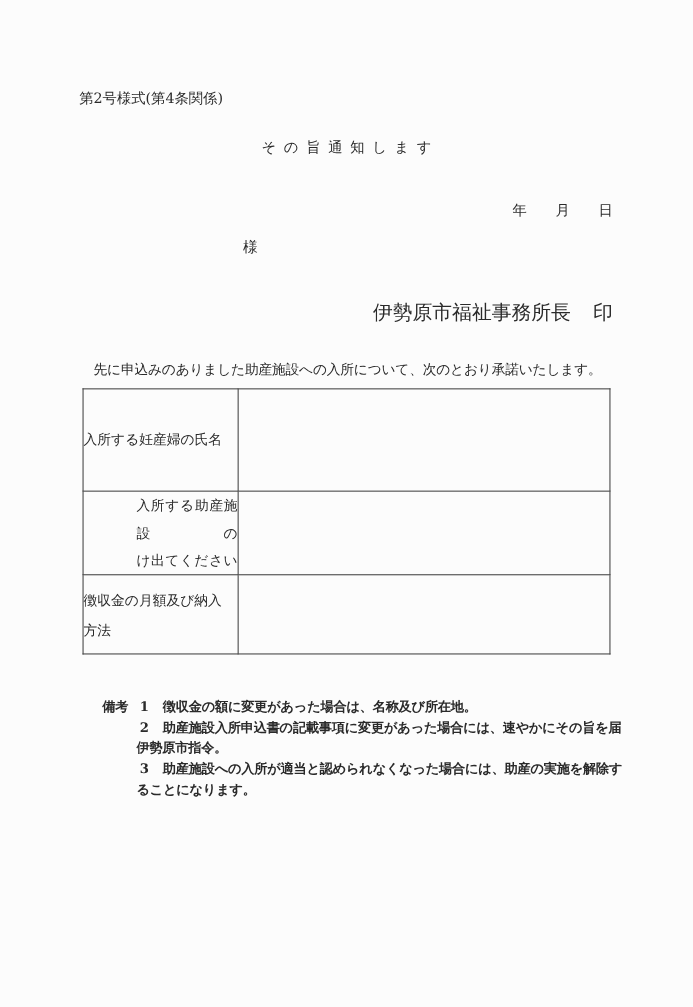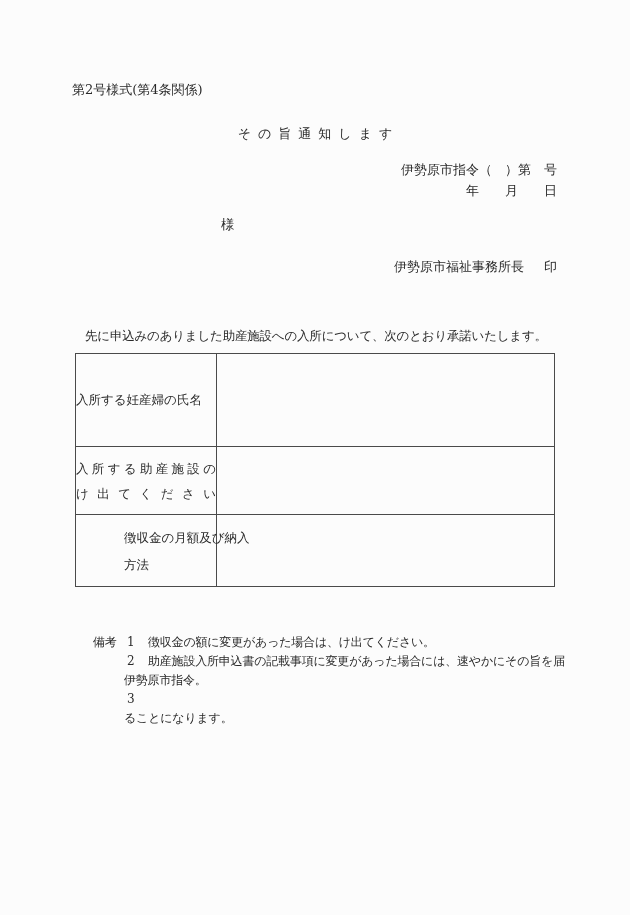--- a/index.html
+++ b/index.html
@@ -37,22 +37,22 @@
   .issue-date-line {
     right: 73px; top: 182px;
     font-size: 13px;
     white-space: pre;
   }
   .recipient {
     left: 221px; top: 216px;
     font-size: 13.5px;
   }
   .issuer-line {
-    right: 73px; top: 258px;
-    font-size: 13px;
+    right: 73px; top: 272px;
+    font-size: 18px;
     font-family: Liberation Serif, serif;
   }
   .issuer-line .seal {
     margin-left: 20px;
   }
   .intro {
     left: 85px; top: 328px;
     font-size: 12.5px;
     letter-spacing: -0.2px;
     white-space: nowrap;
@@ -76,52 +76,52 @@
   td.label-cell {
     width: 140px;
     padding: 0 5px;
   }
   .lbl-line { line-height: 25px; white-space: nowrap; }
   .lbl-single { white-space: nowrap; }
   .jfull {
     text-align: justify;
     text-align-last: justify;
     white-space: normal;
+    margin-left: 48px;
   }
   tr.row-1 td { height: 92px; }
   tr.row-2 td { height: 67px; }
   tr.row-3 td { height: 46px; }
   tr.row-4 td { height: 71px; }
-  tr.row-4 .lbl-line { line-height: 27px; margin-left: 48px; }
+  tr.row-4 .lbl-line { line-height: 27px; }
   td.value-cell { padding-left: 10px; }
   td.value-cell.due-date { padding-left: 74px; white-space: pre; font-size: 13px; }
 
   .remarks {
     left: 93px; top: 633px;
     width: 472px;
     font-size: 12px;
     letter-spacing: -0.2px;
     line-height: 19px;
   }
-  .r-line { display: flex; }
+  .r-line { display: flex; font-weight: bold; }
   .r-head { flex: 0 0 34px; }
   .r-num  { flex: 0 0 21px; }
   .r-text { flex: 1 1 auto; white-space: nowrap; }
   .r-line.cont { padding-left: 31px; }
 </style>
 </head>
 <body>
 
 <div class="page">
 
   <div class="abs form-number">第2号様式(第4条関係)</div>
 
   <div class="abs doc-title">その旨通知します</div>
 
-  <div class="abs directive-line">伊勢原市指令（　）第　号</div>
 
   <div class="abs issue-date-line">年　　月　　日</div>
 
   <div class="abs recipient">様</div>
 
   <div class="abs issuer-line">
     <span>伊勢原市福祉事務所長</span><span class="seal">印</span>
   </div>
 
   <div class="abs intro">先に申込みのありました助産施設への入所について、次のとおり承諾いたします。</div>
@@ -148,32 +148,33 @@
       </td>
       <td class="value-cell"></td>
     </tr>
   </tbody>
     </table>
 
   <div class="abs remarks">
     <div class="r-line">
       <span class="r-head">備考</span>
       <span class="r-num">1</span>
-      <span class="r-text">徴収金の額に変更があった場合は、け出てください。</span>
+      <span class="r-text">徴収金の額に変更があった場合は、名称及び所在地。</span>
     </div>
     <div class="r-line">
       <span class="r-head"></span>
       <span class="r-num">2</span>
       <span class="r-text">助産施設入所申込書の記載事項に変更があった場合には、速やかにその旨を届</span>
     </div>
     <div class="r-line cont">
       <span class="r-text">伊勢原市指令。</span>
     </div>
     <div class="r-line">
       <span class="r-head"></span>
       <span class="r-num">3</span>
+      <span class="r-text">助産施設への入所が適当と認められなくなった場合には、助産の実施を解除す</span>
     </div>
     <div class="r-line cont">
       <span class="r-text">ることになります。</span>
     </div>
   </div>
 
 </div>
 
 </body></html>

